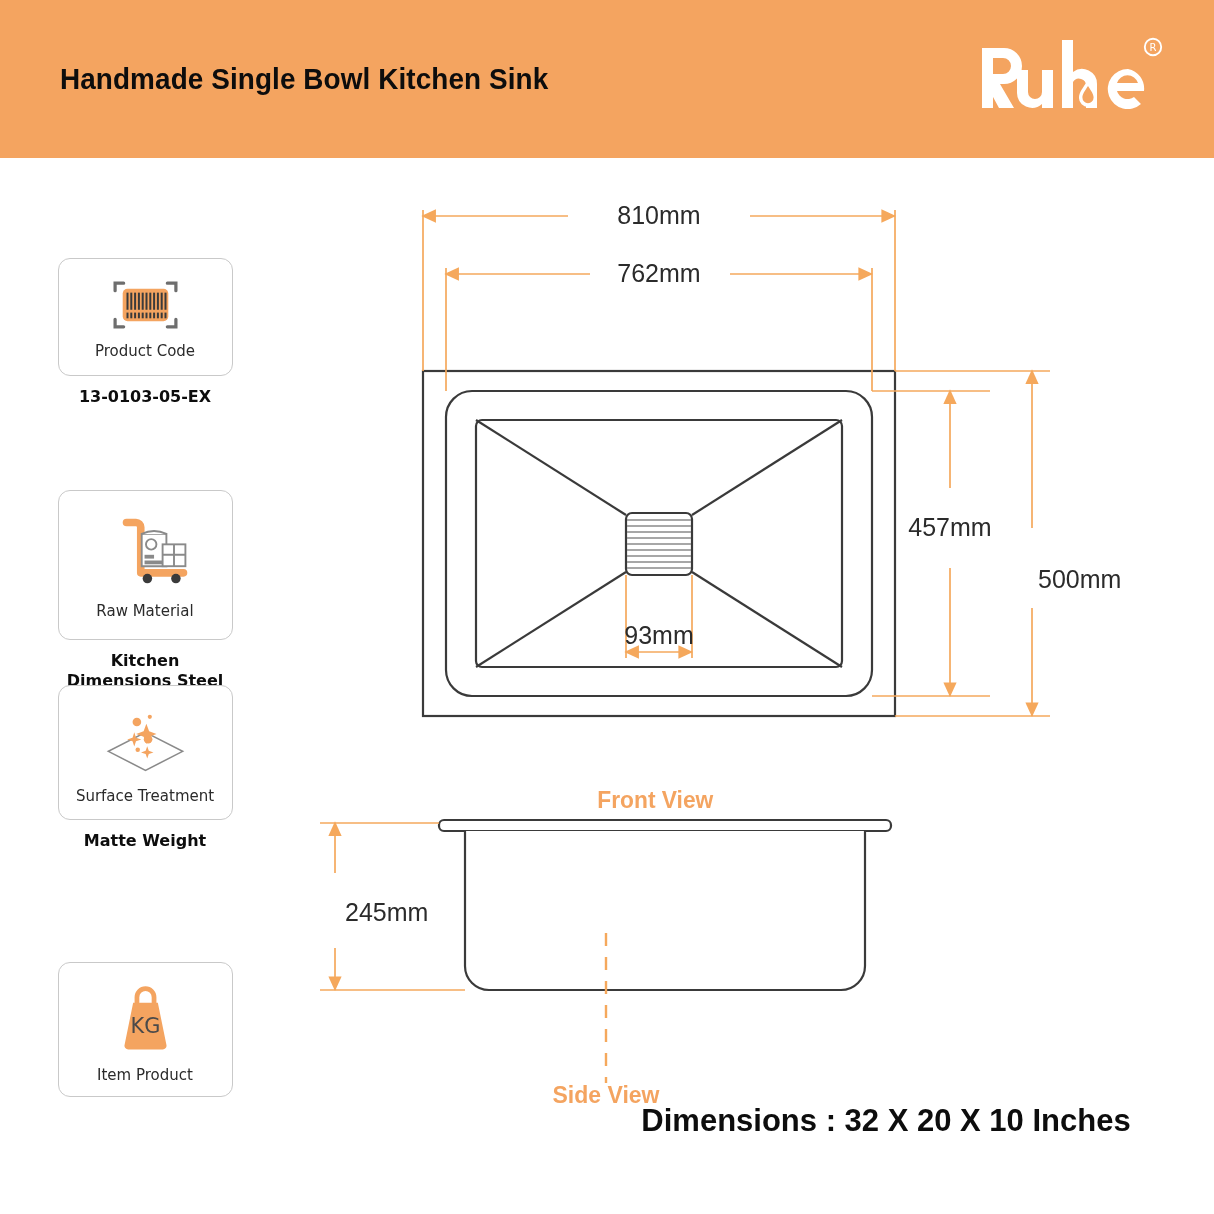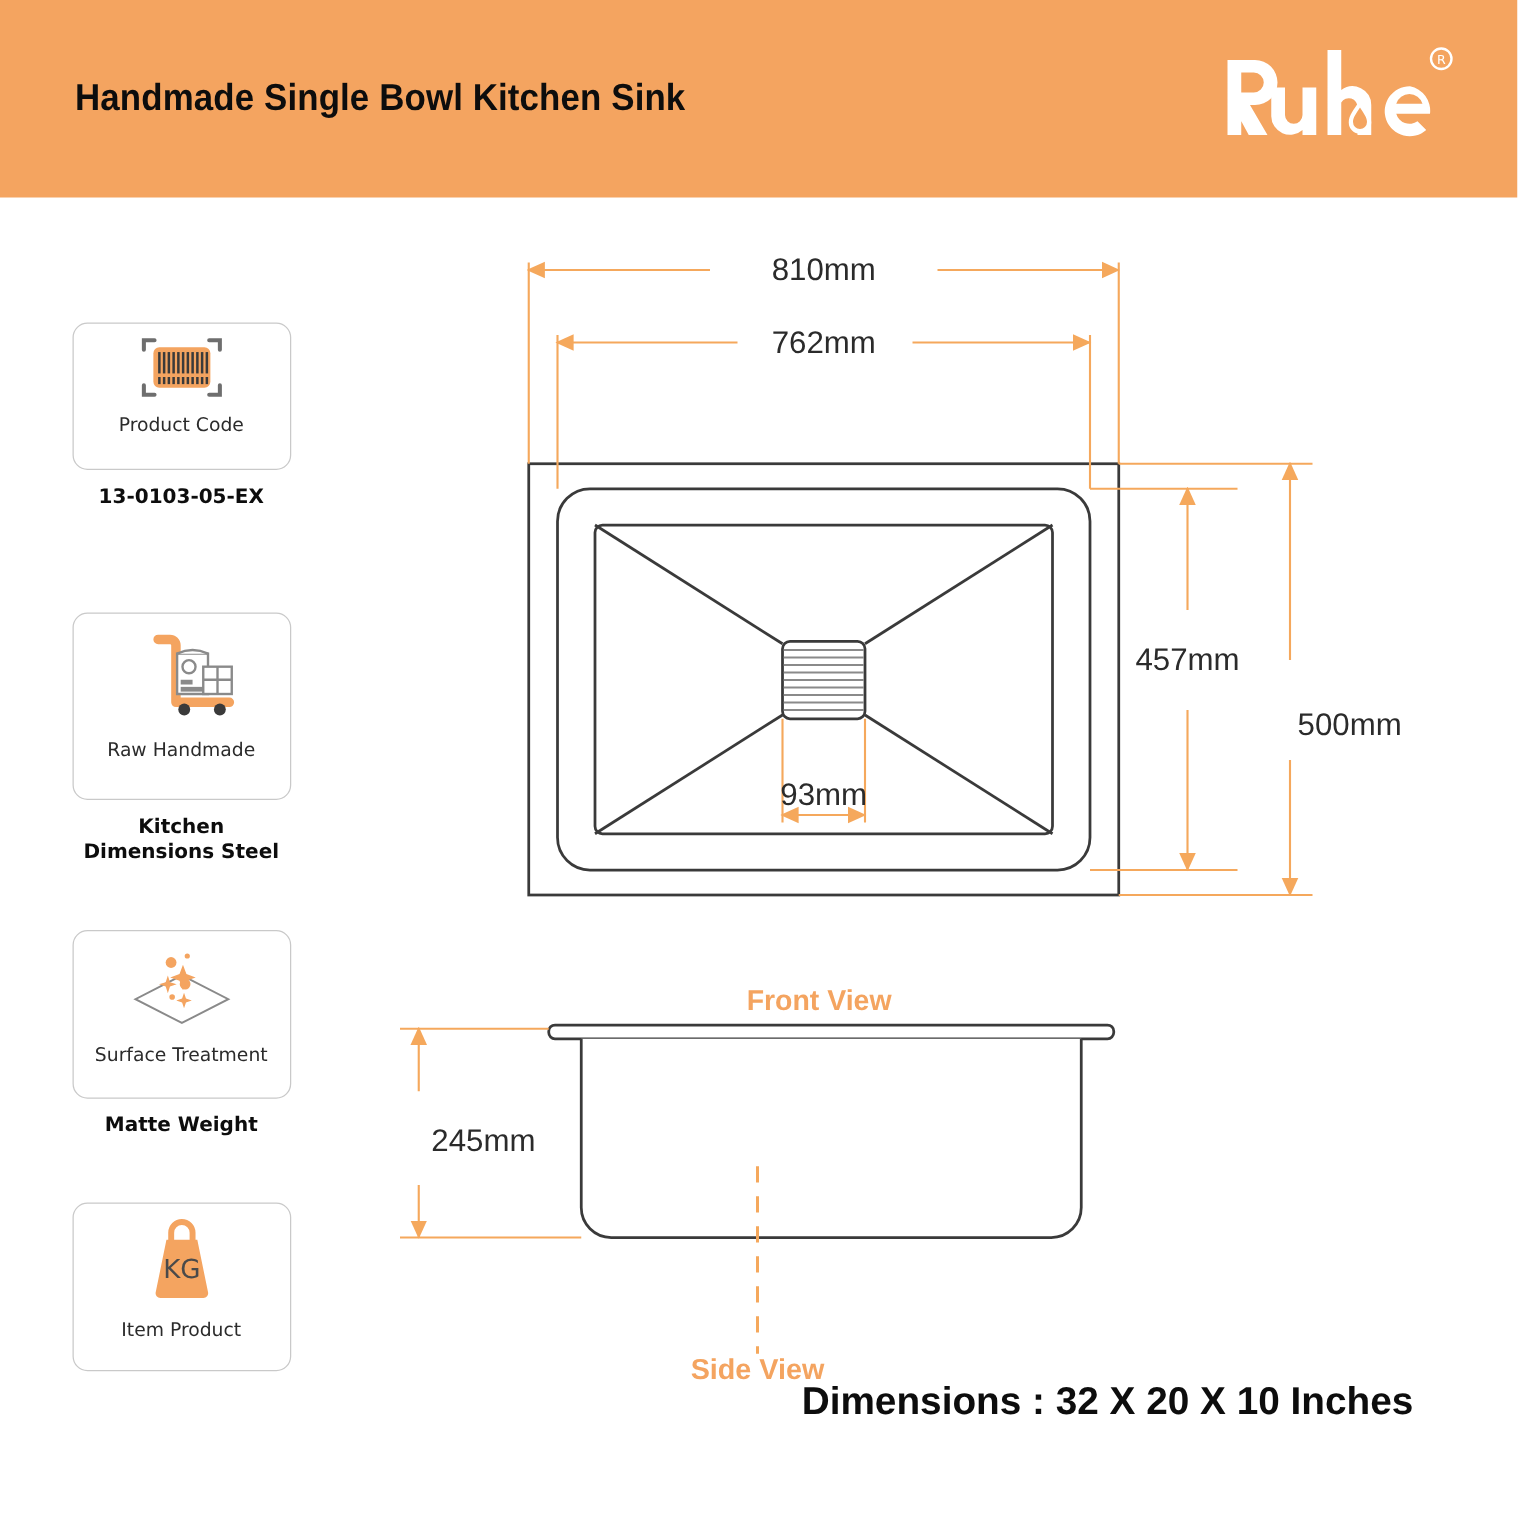--- a/index.html
+++ b/index.html
@@ -28,21 +28,21 @@
     position:absolute;right:48px;top:36px;
     width:190px;height:86px;
   }
   
   .spec{position:absolute;left:0;width:290px;}
   .card{
     width:175px;border:1px solid #c9c9c9;border-radius:12px;
     background:#fff;margin:0 auto;
     display:flex;flex-direction:column;align-items:center;
     justify-content:flex-start;box-sizing:border-box;
-    padding-top:3px;padding-bottom:9px;
+    padding-top:14px;padding-bottom:9px;
   }
   .card-ico{width:95px;height:64px;display:block;}
   .card-lbl{
     font-size:15px;color:#2b2b2b;margin-top:6px;text-align:center;
     line-height:1.18;font-family:"DejaVu Sans",sans-serif;
   }
   .spec-val{
     margin-top:11px;text-align:center;width:290px;
     font-size:16px;font-weight:bold;color:#0d0d0d;line-height:1.28;
     font-family:"DejaVu Sans",sans-serif;
@@ -126,29 +126,29 @@
       <path d="M46 22 h26 v34 H46 Z" fill="#ffffff" stroke="#8a8a8a" stroke-width="2"></path>
       <path d="M46 22 q13 -6 26 0" fill="#ffffff" stroke="#8a8a8a" stroke-width="2"></path>
       <circle cx="56" cy="33" r="5.5" fill="none" stroke="#8a8a8a" stroke-width="2"></circle>
       <rect x="49" y="44" width="10" height="4" fill="#8a8a8a"></rect>
       <rect x="49" y="50" width="20" height="4" fill="#8a8a8a"></rect>
       <rect x="68" y="33" width="24" height="23" fill="#ffffff" stroke="#8a8a8a" stroke-width="2"></rect>
       <path d="M68 44 h24 M80 33 v23" stroke="#8a8a8a" stroke-width="2"></path>
       <circle cx="52" cy="69" r="5" fill="#3a3a3a"></circle>
       <circle cx="82" cy="69" r="5" fill="#3a3a3a"></circle>
     </svg>
-    <div class="card-lbl">Raw Handmade</div>
+    <div class="card-lbl">Raw Material</div>
   </div>
   <div class="spec-val">
     <div>Kitchen</div>
     <div>Dimensions Steel</div>
   </div>
 </div>
 
-<div class="spec" style="top:744px;height:200px;">
+<div class="spec" style="top:685px;height:200px;">
   <div class="card" style="height:135px;">
     <svg class="card-ico" style="height:82px;" viewBox="0 0 110 76">
       <path d="M55 28 L98 50 L55 72 L12 50 Z" fill="none" stroke="#8a8a8a" stroke-width="1.8"></path>
       <circle cx="45" cy="16" r="5" fill="#f4a460"></circle>
       <circle cx="60" cy="10" r="2.4" fill="#f4a460"></circle>
       <circle cx="58" cy="36" r="5" fill="#f4a460"></circle>
       <circle cx="46" cy="48" r="2.6" fill="#f4a460"></circle>
       <path d="M56 18 l3.2 8.6 8.6 3.2 -8.6 3.2 -3.2 8.6 -3.2 -8.6 -8.6 -3.2 8.6 -3.2 Z" fill="#f4a460"></path>
       <path d="M42 28 l2 6.2 6.2 2 -6.2 2 -2 6.2 -2 -6.2 -6.2 -2 6.2 -2 Z" fill="#f4a460"></path>
       <path d="M57 44 l1.8 5.4 5.4 1.8 -5.4 1.8 -1.8 5.4 -1.8 -5.4 -5.4 -1.8 5.4 -1.8 Z" fill="#f4a460"></path>

